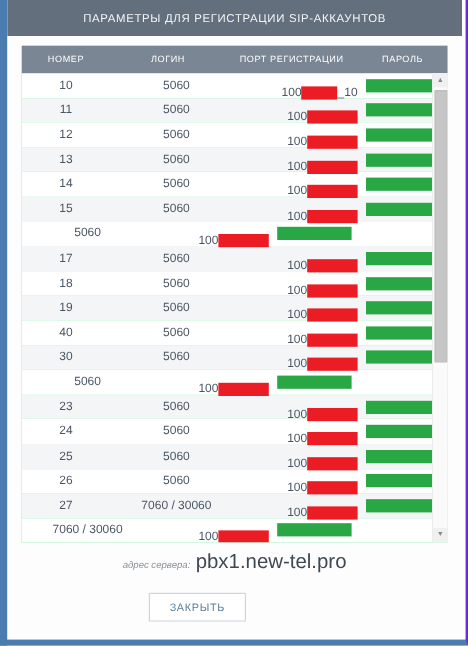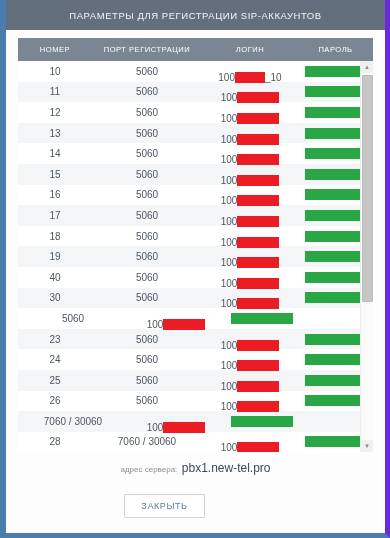--- a/index.html
+++ b/index.html
@@ -8,21 +8,21 @@
     width:390px;height:538px;overflow:hidden;
     background:#ffffff;
     font-family:"Liberation Sans","DejaVu Sans",sans-serif;
     -webkit-font-smoothing:antialiased;
   }
   .dialog{
     position:relative;
     width:390px;height:538px;
     box-sizing:border-box;
     border-left:6px solid #4a7cb0;
-    border-right:5px solid #6d28d9;
+    border-right:2px solid #6d28d9;
     border-bottom:5px solid #4a7cb0;
     background:#fdfdfd;
     overflow:hidden;
   }
   
   .titlebar{
     position:absolute;left:0;top:0;
     width:379px;height:30px;
     background:#646f7e;
     display:flex;align-items:center;justify-content:center;
@@ -74,21 +74,21 @@
   }
   .row.alt{background:#f4f5f7;}
   .row .cell{
     font-size:10px;
     color:#4b5663;
     text-align:center;
     display:flex;align-items:center;justify-content:center;
     height:100%;
   }
   .cell.login{
-    justify-content:center;
+    justify-content:flex-end;
     margin-top:12px;
   }
   .login-inner{
     display:flex;align-items:center;
     font-size:10px;color:#4b5663;
     white-space:nowrap;
   }
   .redact{
     display:inline-block;
     background:#ec1c24;
@@ -131,24 +131,24 @@
   }
 
   
   .server{
     position:absolute;
     left:0;top:458px;width:379px;
     text-align:center;
     white-space:nowrap;
   }
   .server .lbl{
-    font-size:8px;color:#8a9099;
+    font-size:8px;color:#8a9099;font-style:italic;
   }
   .server .val{
-    font-size:12px;color:#3f4954;
+    font-size:17px;color:#3f4954;
   }
   .btn-row{
     position:absolute;
     left:0;top:494px;width:317px;
     display:flex;justify-content:center;
   }
   .close-btn{
     background:#ffffff;
     border:1px solid #cdd6dd;
     color:#5a7f99;
@@ -165,22 +165,22 @@
 <div class="dialog">
 
   <div class="titlebar">
     <span class="title">ПАРАМЕТРЫ ДЛЯ РЕГИСТРАЦИИ SIP-АККАУНТОВ</span>
   </div>
 
   <div class="table-wrap">
 
     <div class="thead">
       <div class="th c1">НОМЕР</div>
+      <div class="th c3">ЛОГИН</div>
       <div class="th c2">ПОРТ РЕГИСТРАЦИИ</div>
-      <div class="th c3">ЛОГИН</div>
       <div class="th c4">ПАРОЛЬ</div>
     </div>
 
     <div class="tbody" id="tbody">
         <div class="row">
           <div class="cell c1">10</div>
           <div class="cell c2">5060</div>
           <div class="cell c3 login">
             <span class="login-inner">
               <span>100</span>
@@ -251,21 +251,20 @@
             <span class="login-inner">
               <span>100</span>
               <span class="redact" style="width: 42px; background: rgb(236, 28, 36);"></span>
             </span>
           </div>
           <div class="cell c4">
             <span class="green" style="background: rgb(41, 167, 69);"></span>
           </div>
         </div>
         <div class="row">
-          <div class="cell c1">16</div>
           <div class="cell c2">5060</div>
           <div class="cell c3 login">
             <span class="login-inner">
               <span>100</span>
               <span class="redact" style="width: 42px; background: rgb(236, 28, 36);"></span>
             </span>
           </div>
           <div class="cell c4">
             <span class="green" style="background: rgb(41, 167, 69);"></span>
           </div>
@@ -393,33 +392,33 @@
             <span class="login-inner">
               <span>100</span>
               <span class="redact" style="width: 42px; background: rgb(236, 28, 36);"></span>
             </span>
           </div>
           <div class="cell c4">
             <span class="green" style="background: rgb(41, 167, 69);"></span>
           </div>
         </div>
         <div class="row alt">
+          <div class="cell c1">27</div>
           <div class="cell c2">7060 / 30060</div>
           <div class="cell c3 login">
             <span class="login-inner">
               <span>100</span>
               <span class="redact" style="width: 42px; background: rgb(236, 28, 36);"></span>
             </span>
           </div>
           <div class="cell c4">
             <span class="green" style="background: rgb(41, 167, 69);"></span>
           </div>
         </div>
         <div class="row">
-          <div class="cell c1">28</div>
           <div class="cell c2">7060 / 30060</div>
           <div class="cell c3 login">
             <span class="login-inner">
               <span>100</span>
               <span class="redact" style="width: 42px; background: rgb(236, 28, 36);"></span>
             </span>
           </div>
           <div class="cell c4">
             <span class="green" style="background: rgb(41, 167, 69);"></span>
           </div>

